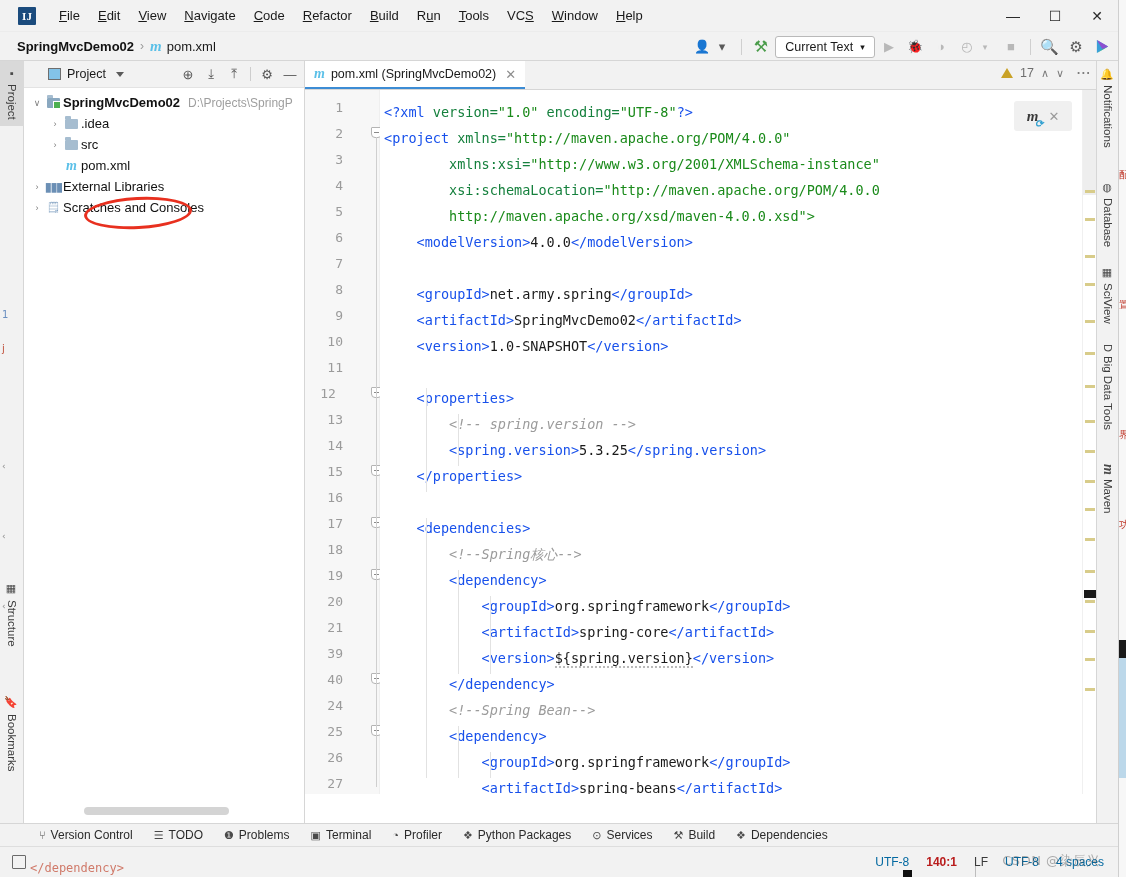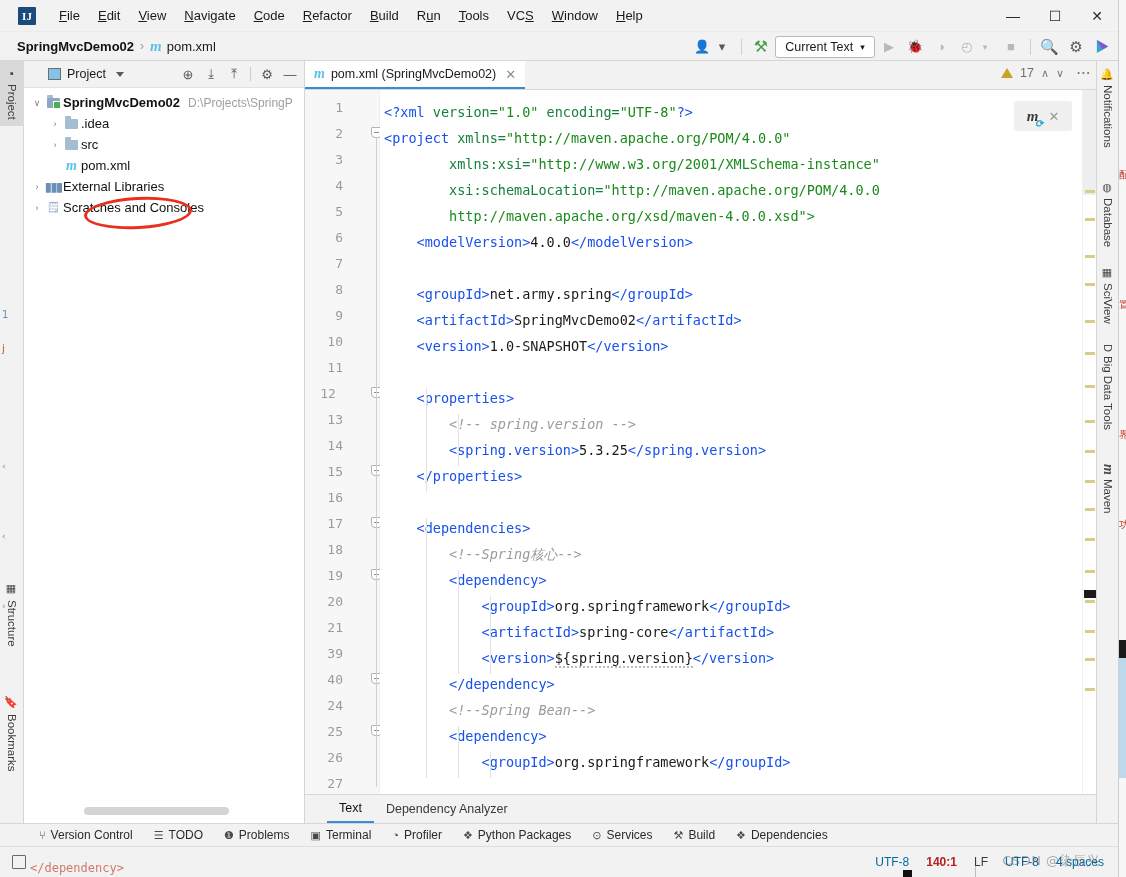--- a/index.html
+++ b/index.html
@@ -575,20 +575,21 @@
           <div class="cline" style="top: 432px;"><span class="tg">    &lt;dependencies&gt;</span></div>
           <div class="cline" style="top: 458px;"><span class="cm">        &lt;!--Spring核心--&gt;</span></div>
           <div class="cline" style="top: 484px;"><span class="tg">        &lt;dependency&gt;</span></div>
           <div class="cline" style="top: 510px;"><span class="tg">            &lt;groupId&gt;</span><span class="tx">org.springframework</span><span class="tg">&lt;/groupId&gt;</span></div>
           <div class="cline" style="top: 536px;"><span class="tg">            &lt;artifactId&gt;</span><span class="tx">spring-core</span><span class="tg">&lt;/artifactId&gt;</span></div>
           <div class="cline" style="top: 562px;"><span class="tg">            &lt;version&gt;</span><span class="tx squig">${spring.version}</span><span class="tg">&lt;/version&gt;</span></div>
           <div class="cline" style="top: 588px;"><span class="tg">        &lt;/dependency&gt;</span></div>
           <div class="cline" style="top: 614px;"><span class="cm">        &lt;!--Spring Bean--&gt;</span></div>
           <div class="cline" style="top: 640px;"><span class="tg">        &lt;dependency&gt;</span></div>
           <div class="cline" style="top: 666px;"><span class="tg">            &lt;groupId&gt;</span><span class="tx">org.springframework</span><span class="tg">&lt;/groupId&gt;</span></div>
+          <div class="cline" style="top: 692px;"><span class="tg">            &lt;artifactId&gt;</span><span class="tx">spring-beans</span><span class="tg">&lt;/artifactId&gt;</span></div>
           <div class="ind-guide" style="left: 46px; top: 298px; height: 104px;"></div>
           <div class="ind-guide" style="left: 46px; top: 428px; height: 260px;"></div>
           <div class="ind-guide" style="left: 78px; top: 324px; height: 52px;"></div>
           <div class="ind-guide" style="left: 78px; top: 480px; height: 104px;"></div>
           <div class="ind-guide" style="left: 78px; top: 636px; height: 52px;"></div>
           <div class="ind-guide" style="left: 110px; top: 506px; height: 78px;"></div>
           <div class="ind-guide" style="left: 110px; top: 662px; height: 26px;"></div>
         </div>
     </div>
 
@@ -622,24 +623,20 @@
         <div class="mk" style="top: 418px;"></div>
         <div class="mk" style="top: 448px;"></div>
         <div class="mk" style="top: 480px;"></div>
         <div class="mk" style="top: 510px;"></div>
         <div class="mk" style="top: 540px;"></div>
         <div class="mk" style="top: 568px;"></div>
         <div class="mk" style="top: 598px;"></div>
         <div class="mk-dark" style="top: 500px;"></div>
       </div>
 
-    <div class="etabs-bottom">
-      <div class="btab active">Text</div>
-      <div class="btab">Dependency Analyzer</div>
-    </div>
   </div>
 
   <div class="right-strip">
     <div class="rvtab" style="top:2px;">
       <span class="vtab-ico">🔔</span>
       <span>Notifications</span>
     </div>
     <div class="rvtab" style="top:115px;">
       <span class="vtab-ico">◍</span>
       <span>Database</span>

